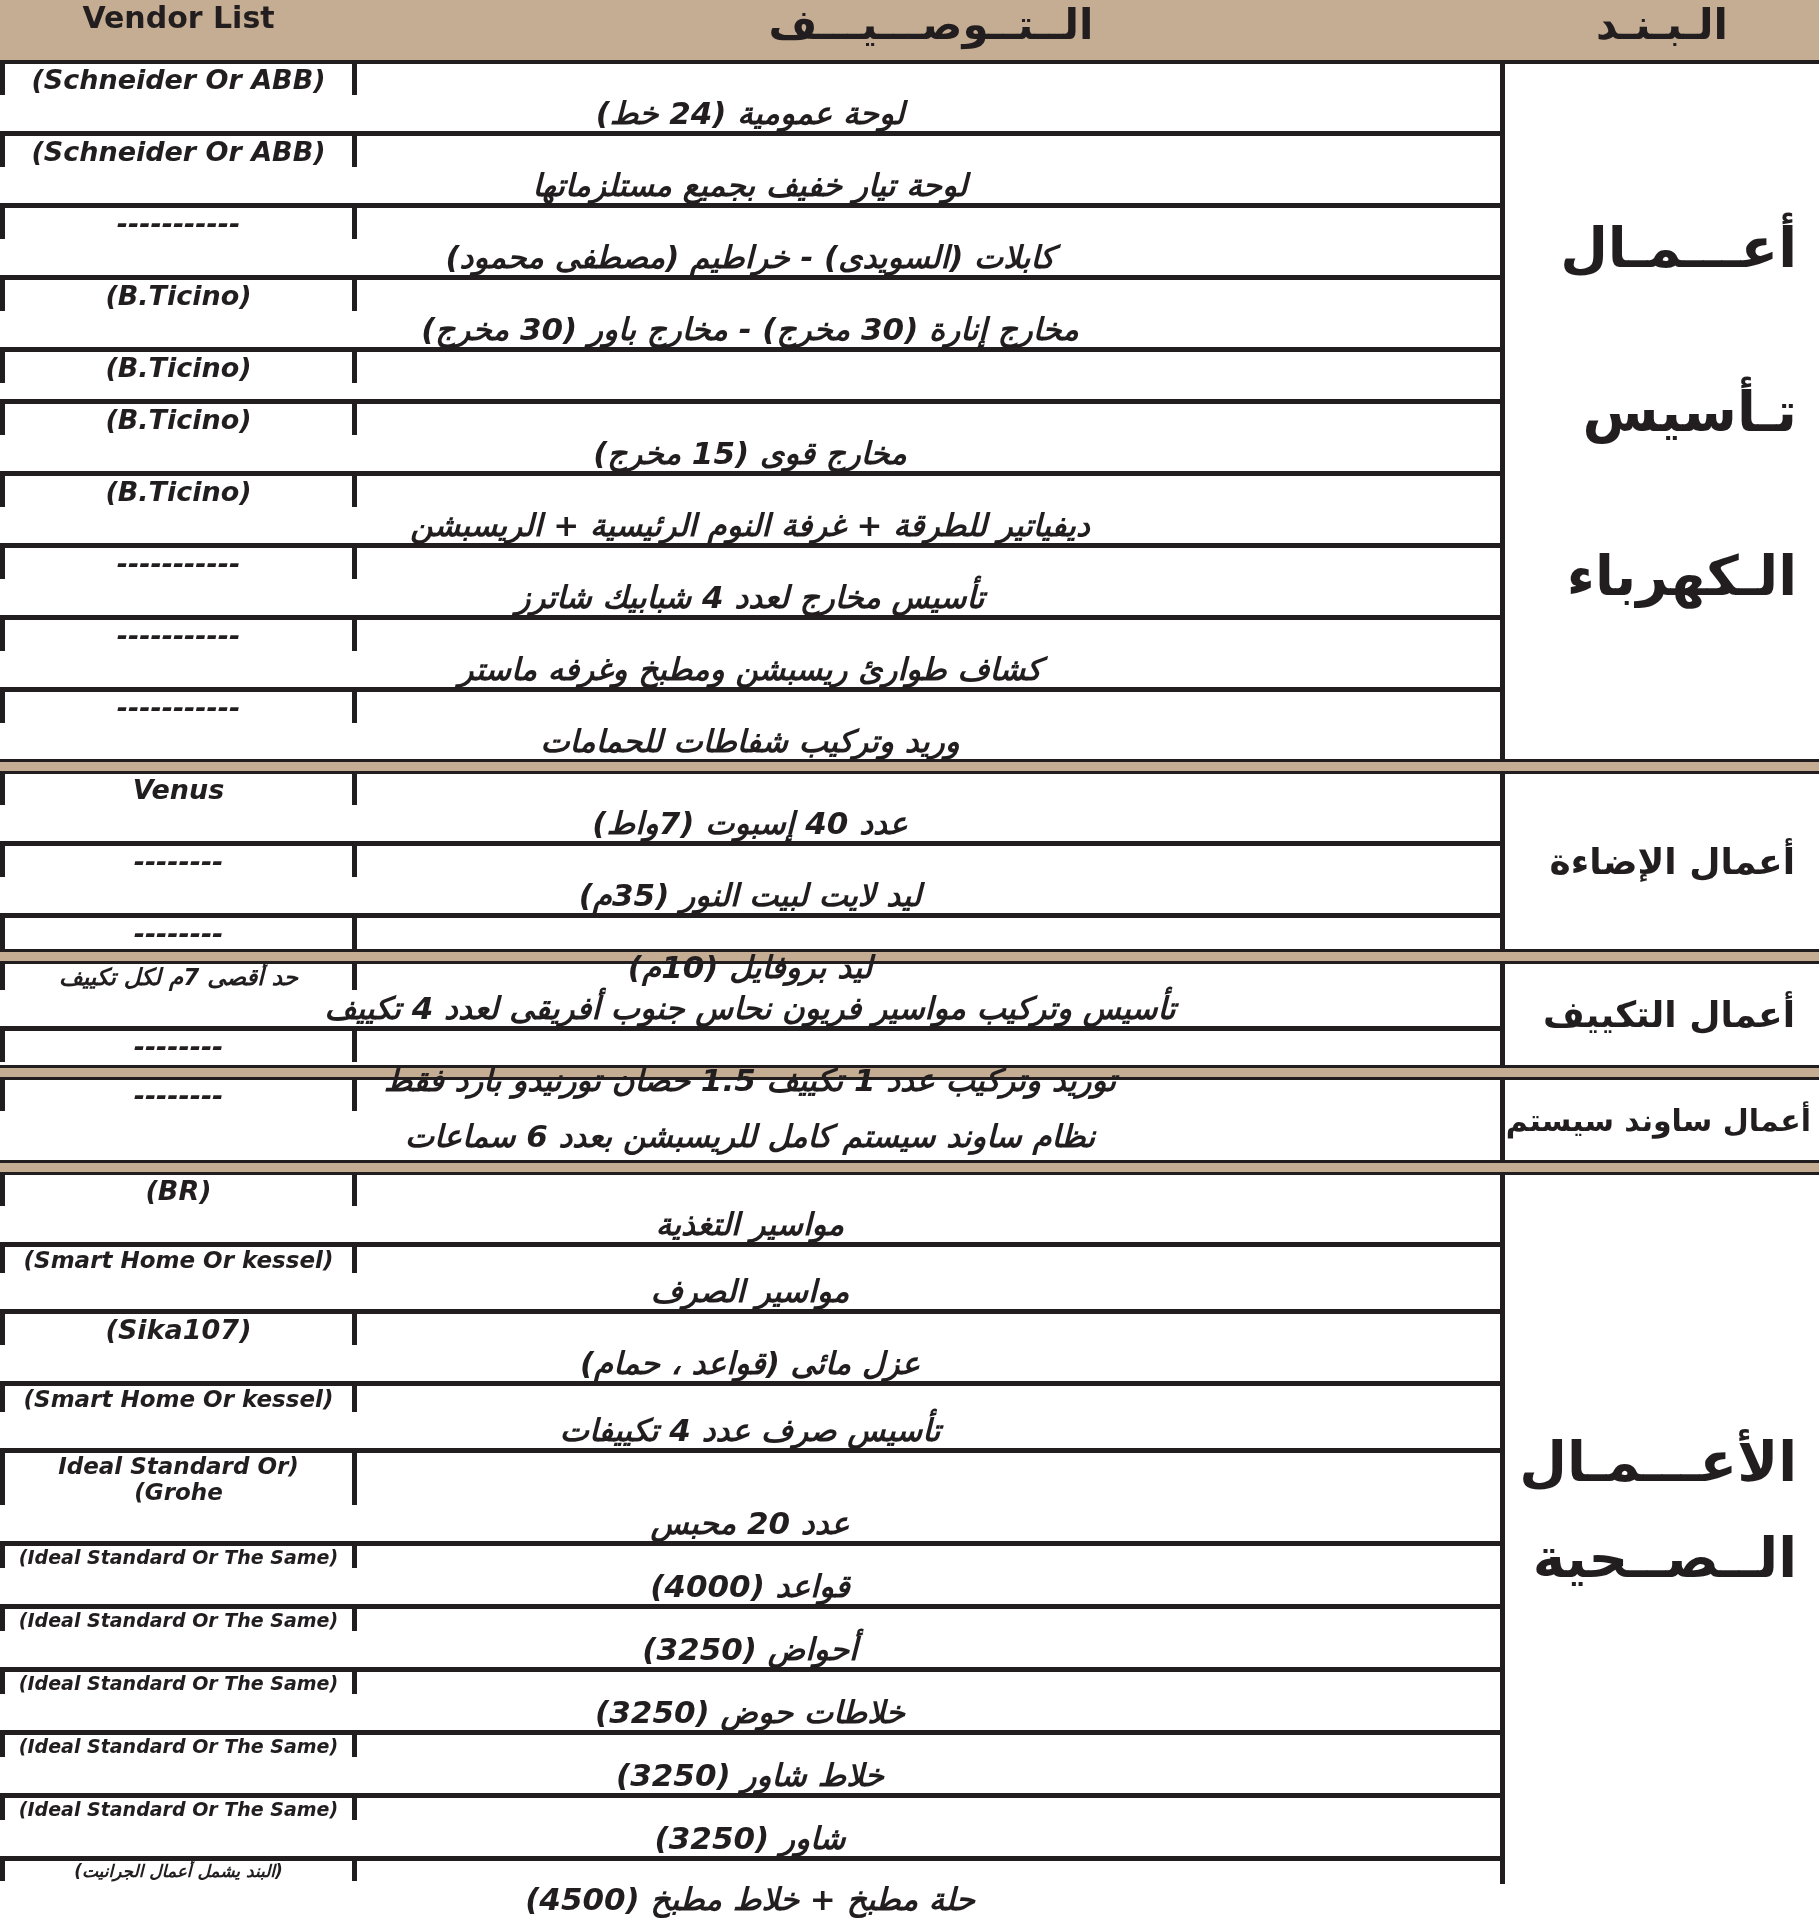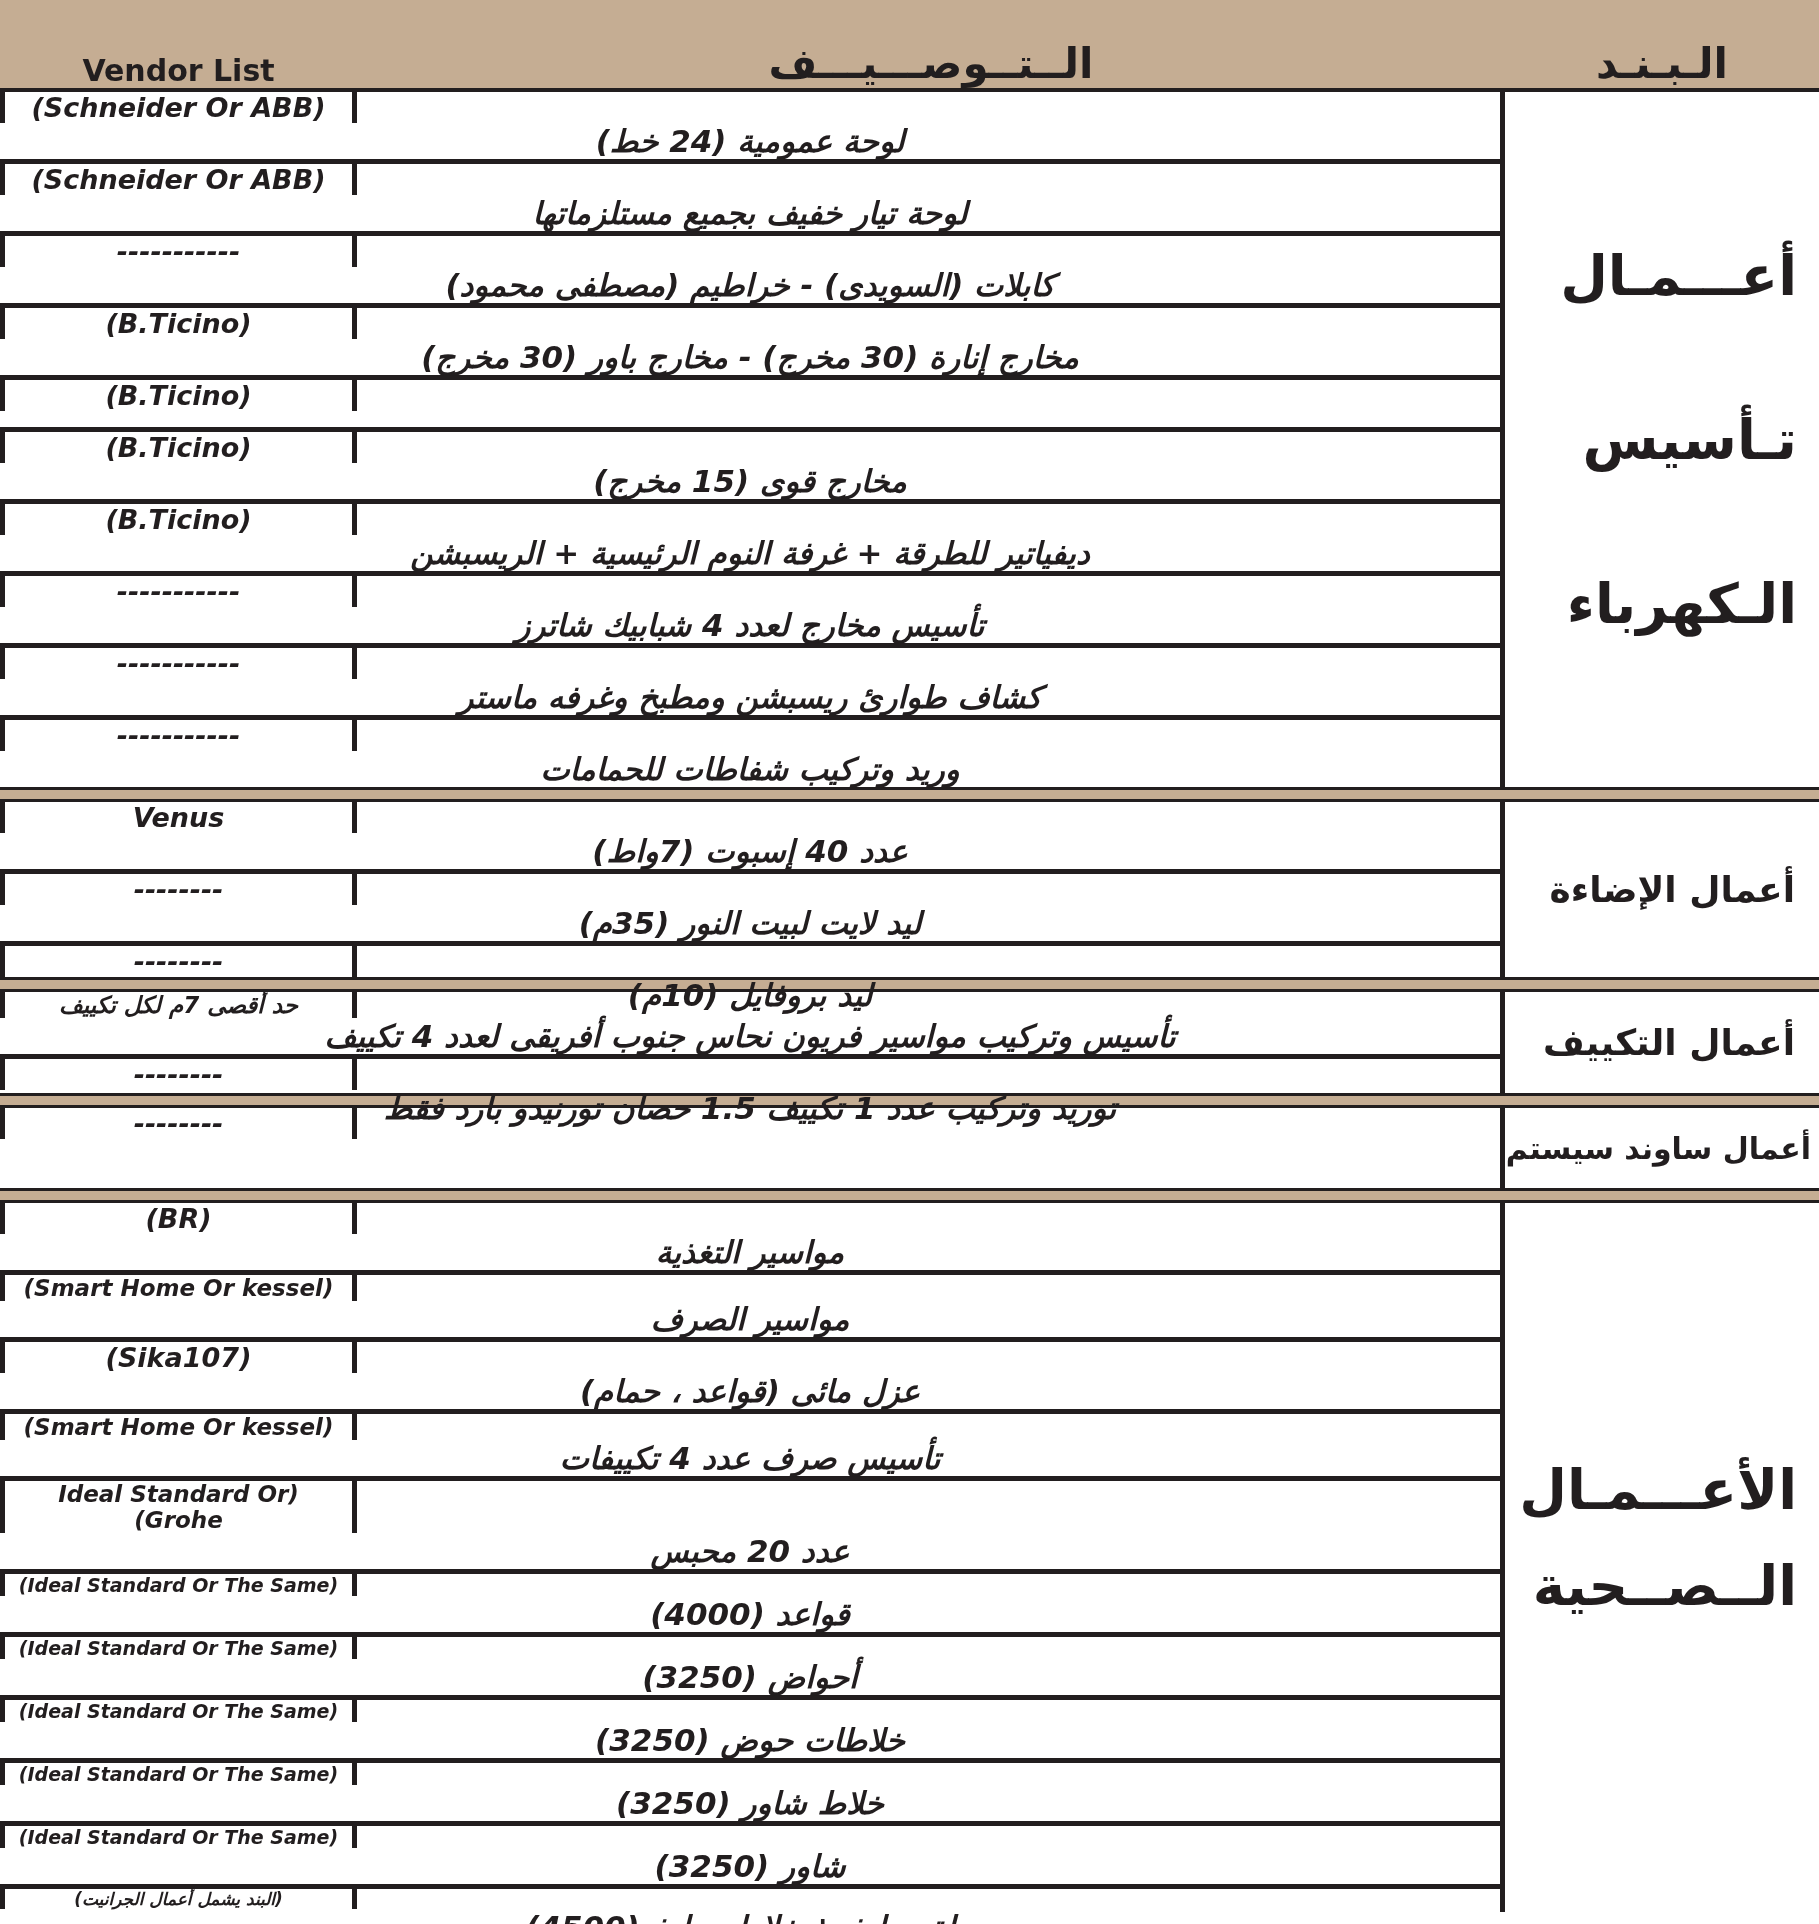--- a/index.html
+++ b/index.html
@@ -6,22 +6,22 @@
   .page{
     position:relative;
     width:1819px;height:1924px;
     overflow:hidden;
     font-family:"DejaVu Sans",sans-serif;
     color:#221e1f;
     background:#ffffff;
   }
   
   .hdr{
-    height:92px;background:#c5ad93;
-    display:flex;flex-direction:row;align-items:flex-end;
+    height:64px;background:#c5ad93;
+    display:flex;flex-direction:row;align-items:flex-start;
     border-bottom:4px solid #221e1f;box-sizing:border-box;
   }
   .hdr-vendor{width:357px;text-align:center;font-weight:bold;font-size:30px;}
   .hdr-desc{width:1148px;text-align:center;font-weight:bold;font-size:42px;direction:rtl;}
   .hdr-item{flex:1;text-align:center;font-weight:bold;font-size:42px;direction:rtl;}
   
   .section{display:flex;flex-direction:row;box-sizing:border-box;}
   .rows{width:1500px;display:flex;flex-direction:column;box-sizing:border-box;}
   .row{flex:1;display:flex;flex-direction:column;border-bottom:5px solid #221e1f;box-sizing:border-box;font-style:italic;}
   .row:last-child{border-bottom:none;}
@@ -168,20 +168,21 @@
       <div class="line">أعمال التكييف</div>
     </div>
   </div>
 
   <div class="divider"></div>
 
   <div class="section sec3">
     <div class="rows">
       <div class="row">
         <div class="vendor-cell">--------</div>
+        <div class="desc-cell">نظام ساوند سيستم كامل للريسبشن بعدد 6 سماعات</div>
       </div>
     </div>
     <div class="item-cell">
       <div class="line">أعمال ساوند سيستم</div>
     </div>
   </div>
 
   <div class="divider"></div>
 
   <div class="section sec4">

